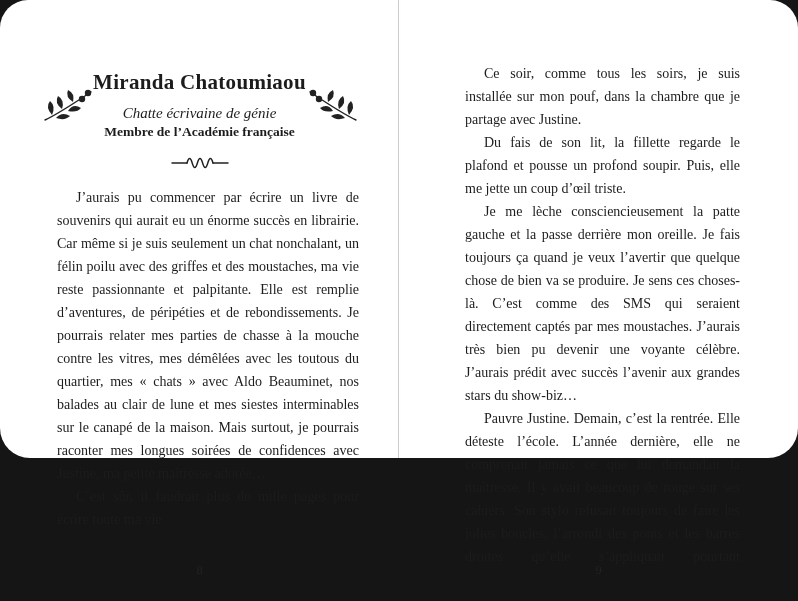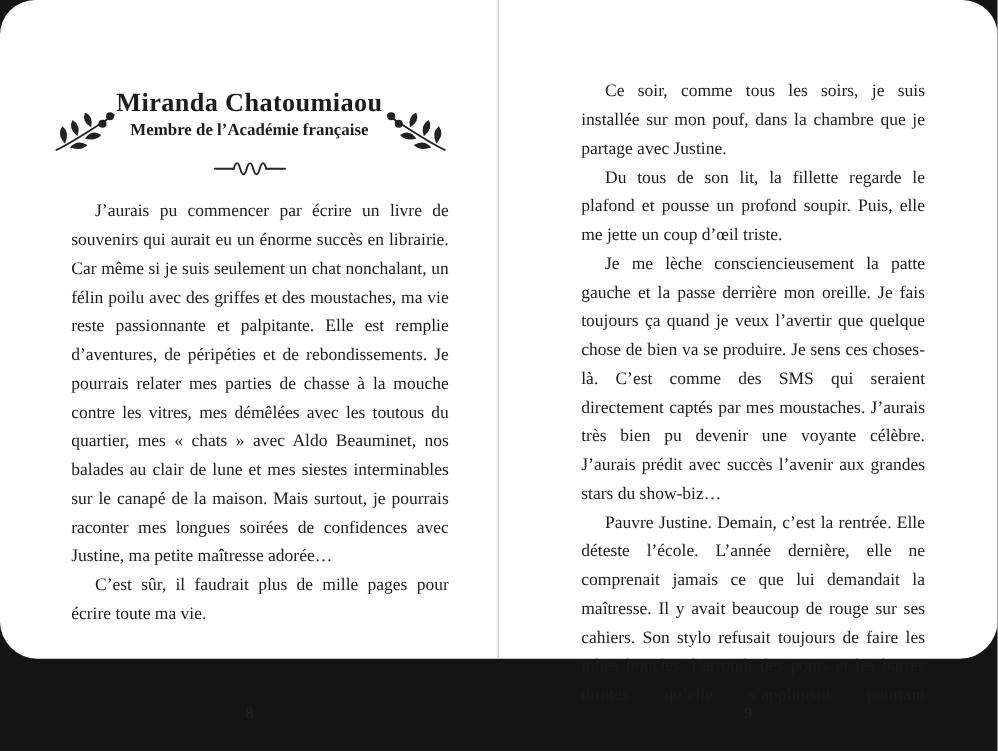--- a/index.html
+++ b/index.html
@@ -6,21 +6,21 @@
   html, body { margin: 0; padding: 0; }
   body {
     width: 798px; height: 601px;
     position: relative; overflow: hidden;
     background: #151515;
     font-family: "Liberation Serif", "DejaVu Serif", serif;
     color: #1c1c1c;
   }
   .spread {
     position: absolute; left: 0; top: 0;
-    width: 798px; height: 527px;
+    width: 798px; height: 458px;
     background: #ffffff;
     border-radius: 28px 28px 30px 30px;
     display: flex;
   }
   .gutter-line {
     position: absolute; left: 398px; top: 0; bottom: 0;
     width: 1px; background: #cdcdcd;
     box-shadow: 0 0 8px rgba(0,0,0,0.06);
   }
   .page {
@@ -103,20 +103,21 @@
             <path d="M14 32 q9 3 14 -2 q-8 -5 -14 2z"></path>
             <path d="M26 25 q9 2 13 -3 q-8 -5 -13 3z"></path>
             <circle cx="40" cy="13" r="3.2"></circle>
             <circle cx="46" cy="7" r="3.2"></circle>
           </g>
         </svg>
       </span>
 
       <h1 class="chapter-title">Miranda Chatoumiaou</h1>
 
+      <div class="chapter-subtitle">Chatte écrivaine de génie</div>
 
       <div class="chapter-membership">Membre de l’Académie française</div>
 
       <span class="laurel right">
         <svg width="52" height="40" viewBox="0 0 52 40" aria-hidden="true">
           <g fill="none" stroke="#222222" stroke-width="1.4" stroke-linecap="round">
             <path d="M3 34 C 16 28, 34 16, 49 6"></path>
           </g>
           <g fill="#222222">
             <path d="M10 29 q-7 -8 -2 -14 q6 5 2 14z"></path>
@@ -145,21 +146,21 @@
         <p>J’aurais pu commencer par écrire un livre de souvenirs qui aurait eu un énorme succès en librairie. Car même si je suis seulement un chat nonchalant, un félin poilu avec des griffes et des moustaches, ma vie reste passionnante et palpitante. Elle est remplie d’aventures, de péripéties et de rebondissements. Je pourrais relater mes parties de chasse à la mouche contre les vitres, mes démêlées avec les toutous du quartier, mes « chats » avec Aldo Beauminet, nos balades au clair de lune et mes siestes interminables sur le canapé de la maison. Mais surtout, je pourrais raconter mes longues soirées de confidences avec Justine, ma petite maîtresse adorée…</p>
         <p>C’est sûr, il faudrait plus de mille pages pour écrire toute ma vie.</p>
       </div>
 
     <div class="page-number">8</div>
   </div>
 
   <div class="page right">
     <div class="page-body">
         <p>Ce soir, comme tous les soirs, je suis installée sur mon pouf, dans la chambre que je partage avec Justine.</p>
-        <p>Du tous de son lit, la fillette regarde le plafond et pousse un profond soupir. Puis, elle me jette un coup d’œil triste.</p>
+        <p>Du fais de son lit, la fillette regarde le plafond et pousse un profond soupir. Puis, elle me jette un coup d’œil triste.</p>
         <p>Je me lèche consciencieusement la patte gauche et la passe derrière mon oreille. Je fais toujours ça quand je veux l’avertir que quelque chose de bien va se produire. Je sens ces choses-là. C’est comme des SMS qui seraient directement captés par mes moustaches. J’aurais très bien pu devenir une voyante célèbre. J’aurais prédit avec succès l’avenir aux grandes stars du show-biz…</p>
         <p>Pauvre Justine. Demain, c’est la rentrée. Elle déteste l’école. L’année dernière, elle ne comprenait jamais ce que lui demandait la maîtresse. Il y avait beaucoup de rouge sur ses cahiers. Son stylo refusait toujours de faire les jolies boucles, l’arrondi des ponts et les barres droites qu’elle s’appliquait pourtant consciencieusement à tracer. Son écriture,</p>
       </div>
 
     <div class="page-number">9</div>
   </div>
 
   <div class="gutter-line"></div>
 </div>
 

